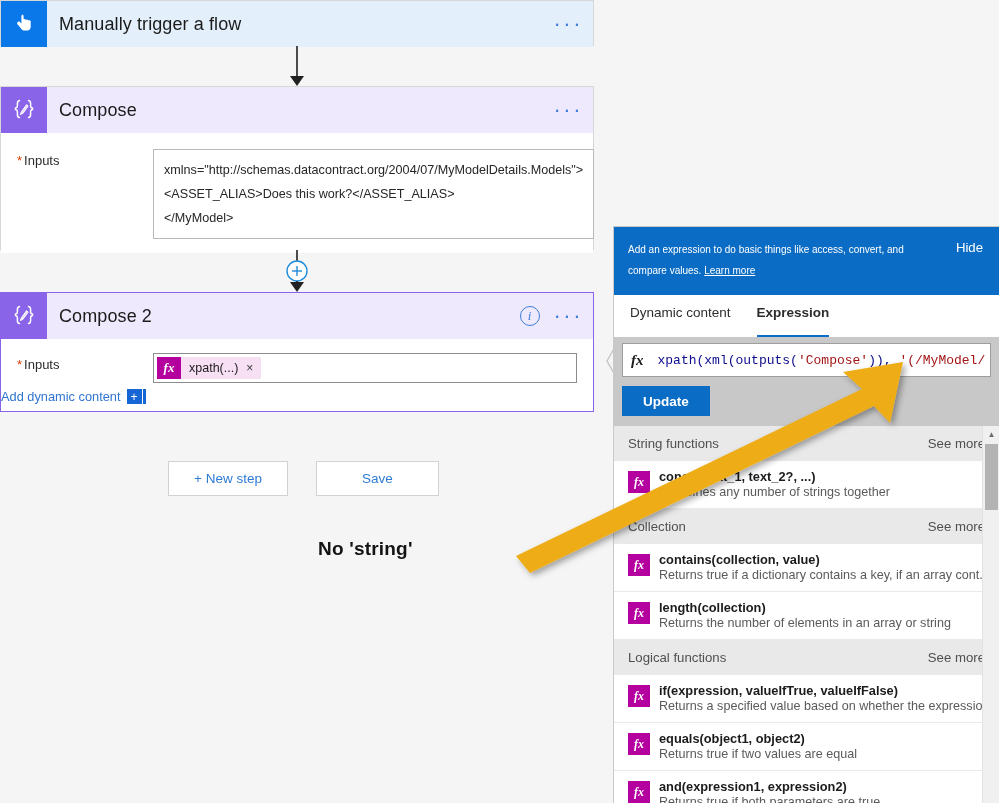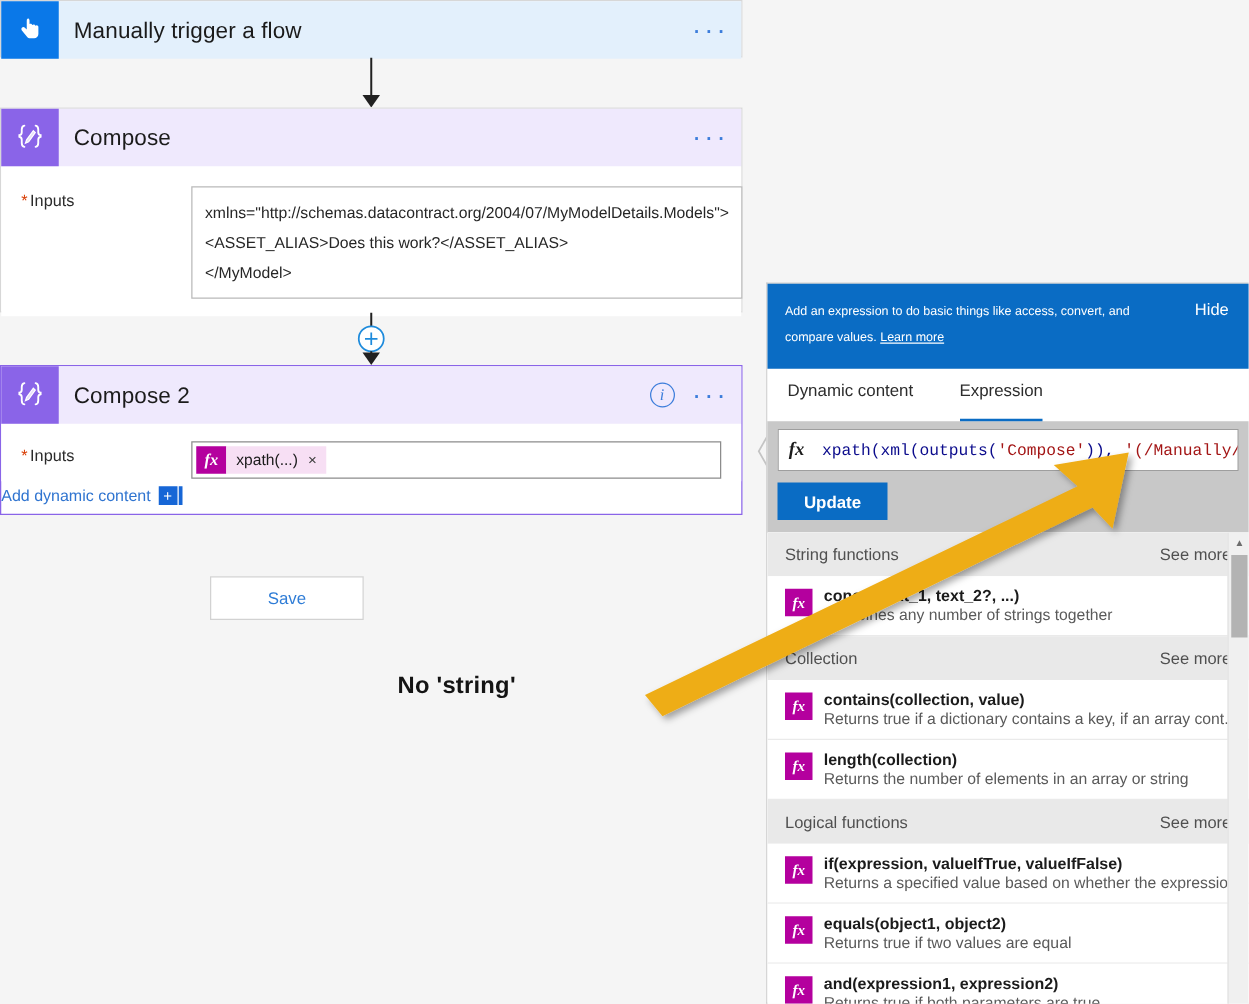--- a/index.html
+++ b/index.html
@@ -120,21 +120,21 @@
     position: relative; min-height: 65px;
   }
   .banner-text { font-size: 10px; line-height: 21px; width: 300px; }
   .banner-text a { color: #fff; text-decoration: underline; }
   .banner-hide {
     position: absolute; right: 16px; top: 13px; font-size: 13.2px; color: #fff;
     cursor: pointer;
   }
   .tabs { display: flex; gap: 26px; padding: 10px 16px 0 16px; background: #fff; height: 42px; }
   .tab { font-size: 13.5px; color: #2c2c2c; padding-bottom: 7px; cursor: pointer; }
-  .tab.active { font-weight: normal; border-bottom: 2.5px solid #0a6cc4; margin-left: 11px; }
+  .tab.active { font-weight: bold; border-bottom: 2.5px solid #0a6cc4; }
 
   .expr-area { background: #c8c8c8; padding: 6px 8px 10px 8px; }
   .expr-field {
     background: #fff; border: 1px solid #9e9e9e; height: 34px;
     display: flex; align-items: center; padding: 0 8px; overflow: hidden;
   }
   .expr-fx {
     font-family: "Liberation Serif", serif; font-style: italic; font-weight: bold;
     font-size: 15px; color: #1b1b1b; margin-right: 14px;
   }
@@ -292,20 +292,21 @@
         </div>
       </div>
       <div class="adc-row">
         <span class="adc-link">Add dynamic content</span>
         <span class="adc-plus">+</span>
           <span class="adc-caret"></span>
       </div>
     </div>
 
     <div class="btn-row">
+      <button class="flow-btn" id="new-step-btn">+ New step</button>
       <button class="flow-btn" id="save-btn">Save</button>
     </div>
 
     <div class="annot-text">No 'string'</div>
   </div>
 
   <div class="panel-collapse">
     <svg width="12" height="32" viewBox="0 0 12 32">
         <path d="M10 2 L2 16 L10 30" fill="none" stroke="#c4c4c4" stroke-width="1.4"></path>
       </svg>
@@ -321,21 +322,21 @@
     </div>
 
     <div class="tabs">
       <div class="tab">Dynamic content</div>
       <div class="tab active">Expression</div>
     </div>
 
     <div class="expr-area">
       <div class="expr-field">
         <span class="expr-fx">fx</span>
-        <span class="expr-code"><span class="c-fn">xpath(xml(outputs(</span><span class="c-str">'Compose'</span><span class="c-fn">)), </span><span class="c-str2">'(/Manually/</span></span>
+        <span class="expr-code"><span class="c-fn">xpath(xml(outputs(</span><span class="c-str">'Compose'</span><span class="c-fn">)), </span><span class="c-str2">'(/MyModel/</span></span>
       </div>
       <button class="update-btn">Update</button>
     </div>
 
     <div class="fn-list">
 
       <div class="fn-group-head">
         <span>String functions</span>
         <span class="see-more">See more</span>
       </div>

